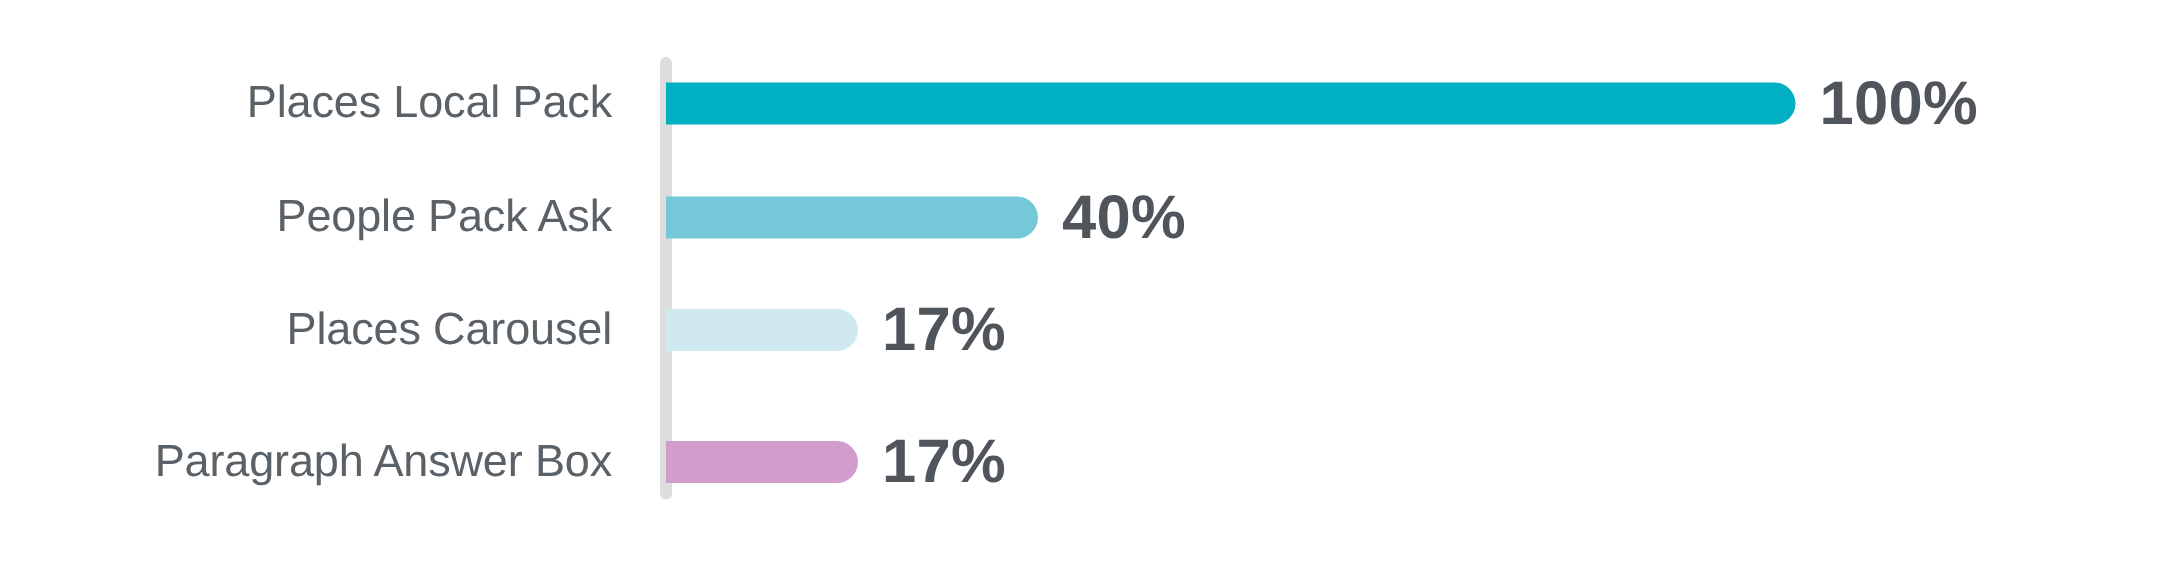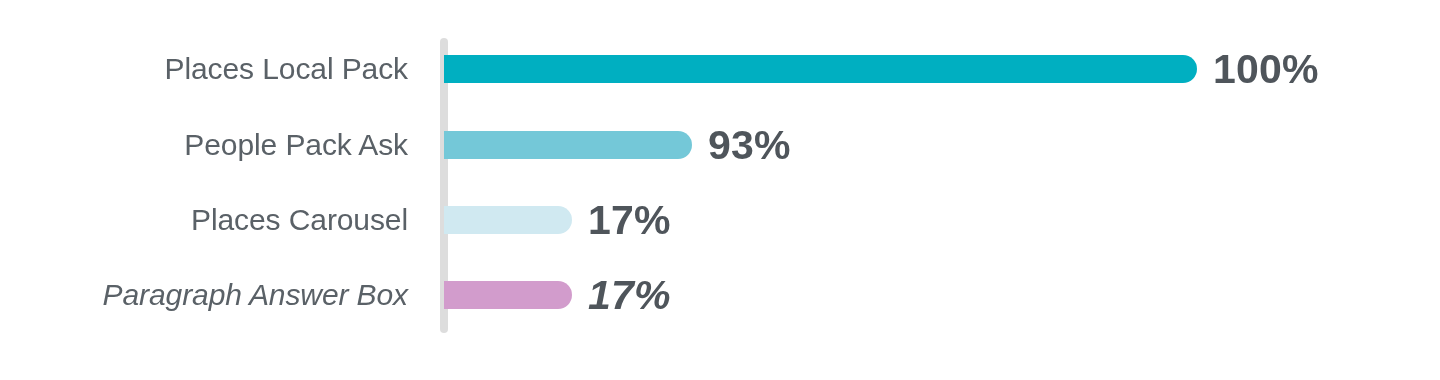--- a/index.html
+++ b/index.html
@@ -103,33 +103,33 @@
       <div class="bar-track">
         <div class="bar" id="bar-0" style="width: 753px; background: rgb(0, 175, 193);"></div>
         <div class="bar-value" id="val-0" style="left: 769px;">100%</div>
       </div>
     </div>
 
     <div class="bar-row" style="top:131px;">
       <div class="cat-label">People Pack Ask</div>
       <div class="bar-track">
         <div class="bar" id="bar-1" style="width: 248px; background: rgb(116, 200, 216);"></div>
-        <div class="bar-value" id="val-1" style="left: 264px;">93%</div>
+        <div class="bar-value" id="val-1" style="left: 264px;">40%</div>
       </div>
     </div>
 
     <div class="bar-row" style="top:206px;">
       <div class="cat-label">Places Carousel</div>
       <div class="bar-track">
         <div class="bar" id="bar-2" style="width: 128px; background: rgb(208, 233, 241);"></div>
         <div class="bar-value" id="val-2" style="left: 144px;">17%</div>
       </div>
     </div>
 
-    <div class="bar-row" style="top:281px;font-style:italic;">
+    <div class="bar-row" style="top:294px;">
       <div class="cat-label">Paragraph Answer Box</div>
       <div class="bar-track">
         <div class="bar" id="bar-3" style="width: 128px; background: rgb(210, 156, 204);"></div>
         <div class="bar-value" id="val-3" style="left: 144px;">17%</div>
       </div>
     </div>
 
   </div>
 </div>
 

